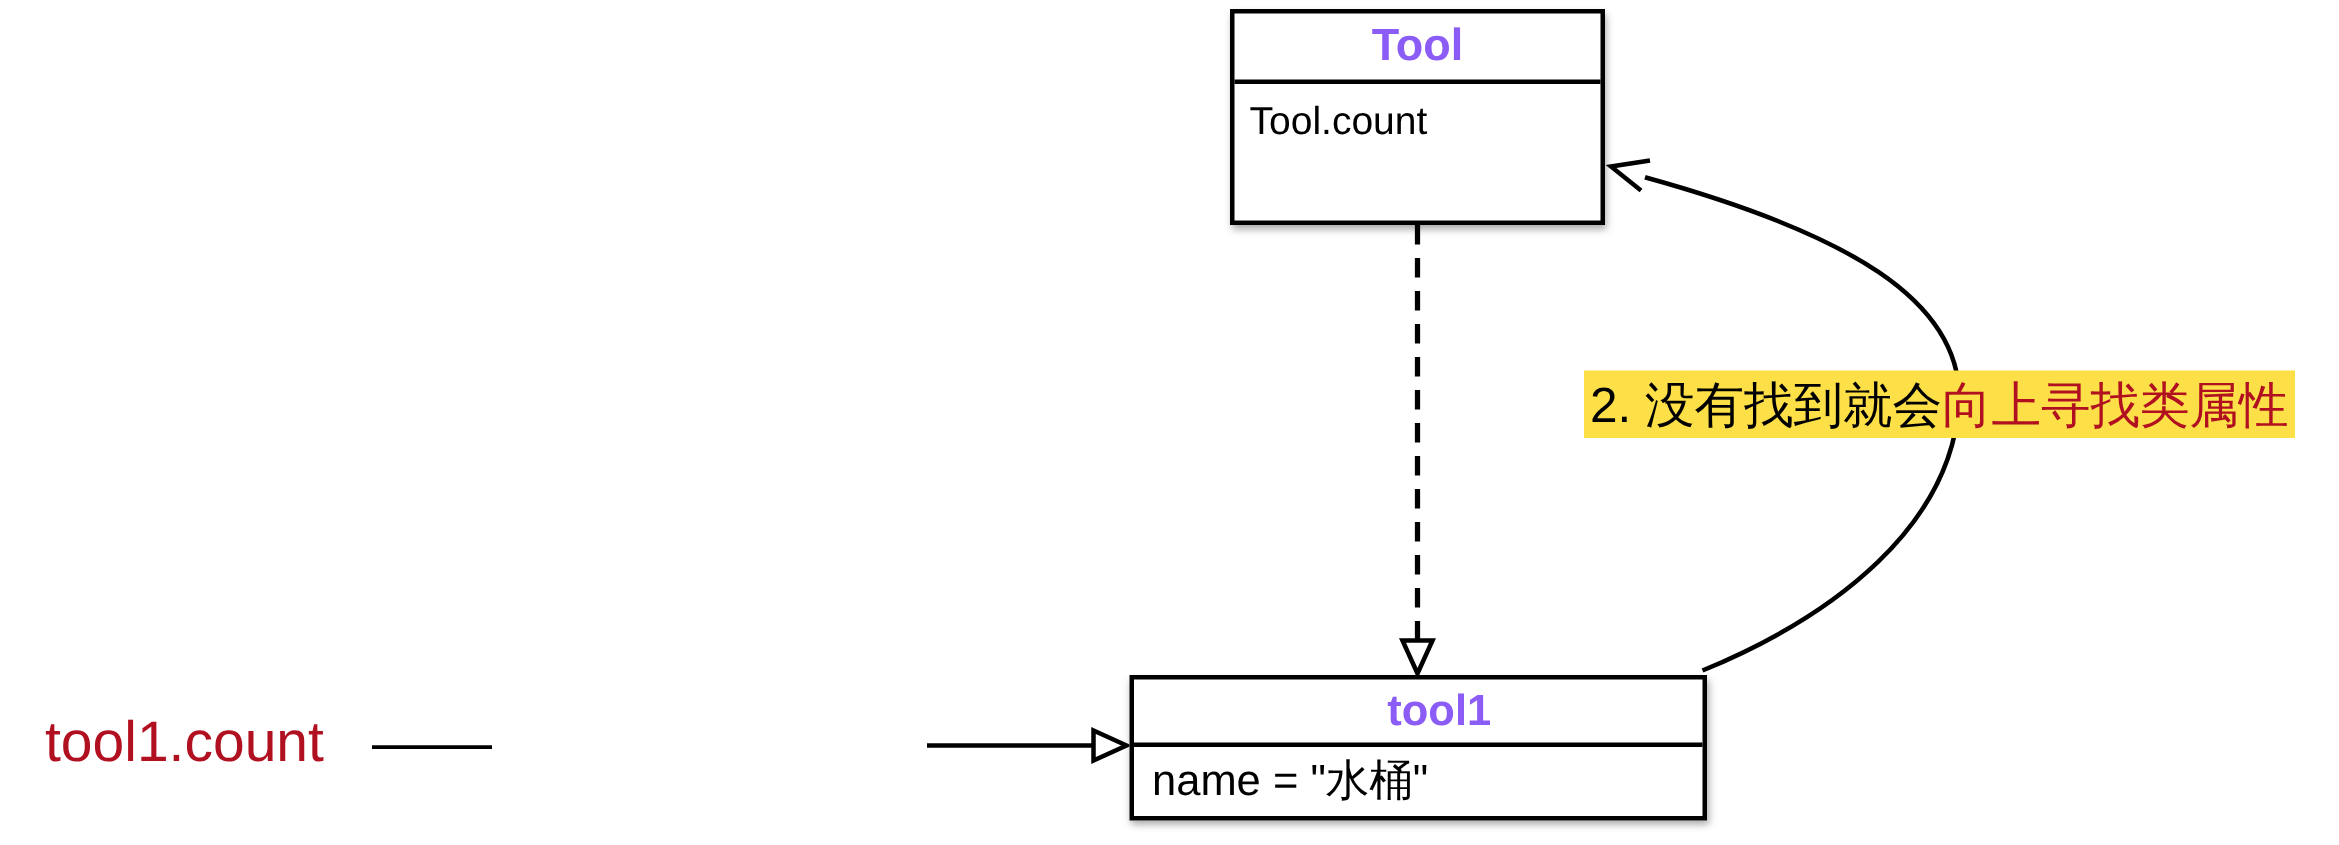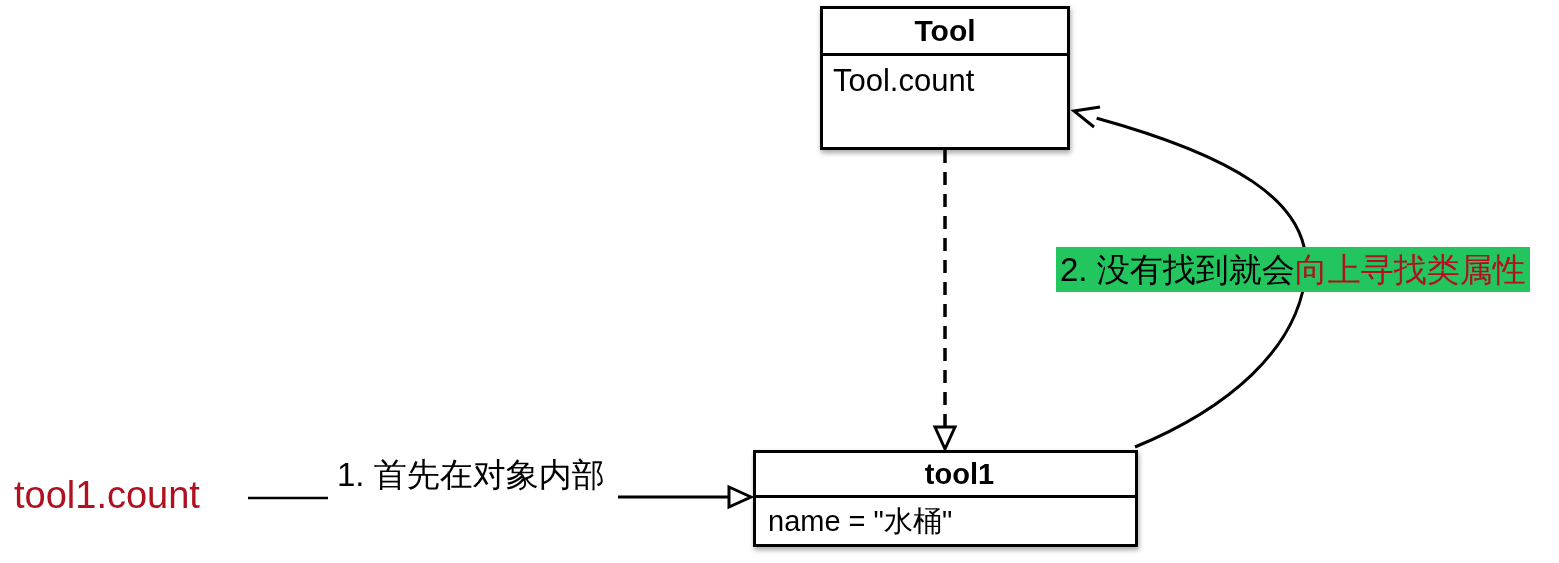--- a/index.html
+++ b/index.html
@@ -26,34 +26,34 @@
     background: #ffffff;
     border: 3px solid #000000;
     box-shadow: 1px 3px 5px rgba(0,0,0,0.35);
     z-index: 2;
     box-sizing: border-box;
   }
   .uml-box .box-title {
     text-align: center;
     font-weight: bold;
     border-bottom: 3px solid #000000;
-    color: #000000;
+    color: #8b5cf6;
   }
   .class-box {
     left: 820px; top: 6px;
     width: 250px; height: 144px;
   }
   .class-box .box-title {
     font-size: 30px;
     line-height: 44px;
     height: 44px;
   }
   .class-box .box-body {
     padding: 2px 10px 0 10px;
-    font-size: 31px;
+    font-size: 26px;
     color: #000000;
   }
   .class-box .attr-row { line-height: 45px; }
   .instance-box {
     left: 753px; top: 450px;
     width: 385px; height: 97px;
   }
   .instance-box .box-title {
     font-size: 29px;
     line-height: 42px;
@@ -61,41 +61,41 @@
     padding-left: 28px;
   }
   .instance-box .box-body {
     padding: 0 12px;
     font-size: 29px;
     color: #000000;
   }
   .instance-box .attr-row { line-height: 46px; }
   .expression-label {
     position: absolute;
-    left: 14px; top: 474px;
+    left: 30px; top: 474px;
     font-size: 38px;
     z-index: 2;
     white-space: nowrap;
   }
   .step1-note {
     position: absolute;
     left: 337px; top: 451px;
     font-size: 33px;
     line-height: 47px;
     z-index: 2;
     white-space: nowrap;
   }
   .step1-note .line2 { margin-left: 34px; }
   .step2-note {
     position: absolute;
     left: 1056px; top: 247px;
     font-size: 33px;
     line-height: 45px;
     z-index: 3;
-    background: #22c55e;
+    background: #fde047;
     padding: 0 4px;
     white-space: nowrap;
   }
   .ink-black { color: #000000; }
 </style>
 </head>
 <body>
 
 <div class="stage">
 
@@ -123,18 +123,17 @@
   <div class="uml-box instance-box">
     <div class="box-title">tool1</div>
     <div class="box-body">
       <div class="attr-row">name = "水桶"</div>
     </div>
   </div>
 
   <div class="expression-label accent" style="color: rgb(176, 16, 32);">tool1.count</div>
 
   <div class="step1-note">
-    <div class="line1 ink-black">1. 首先在对象内部</div>
   </div>
 
   <div class="step2-note"><span class="ink-black">2. 没有找到就会</span><span class="accent" style="color: rgb(176, 16, 32);">向上寻找类属性</span></div>
 
 </div>
 
 </body></html>

